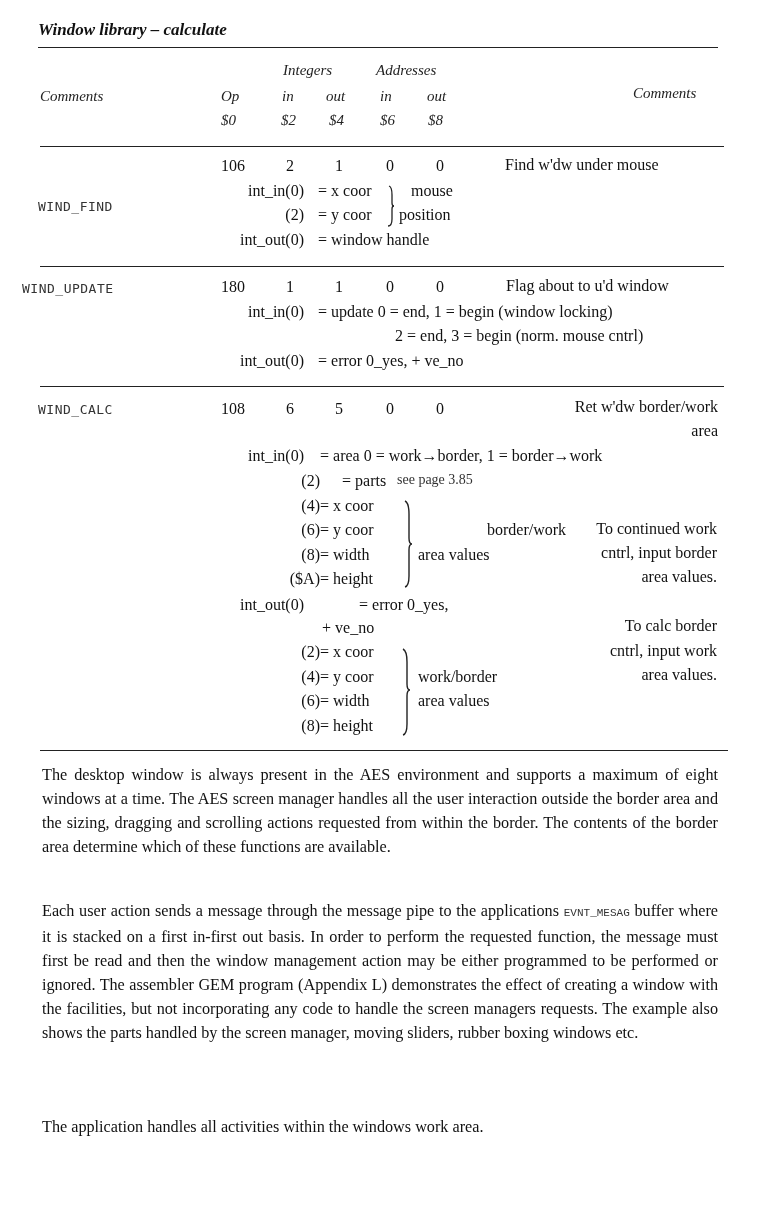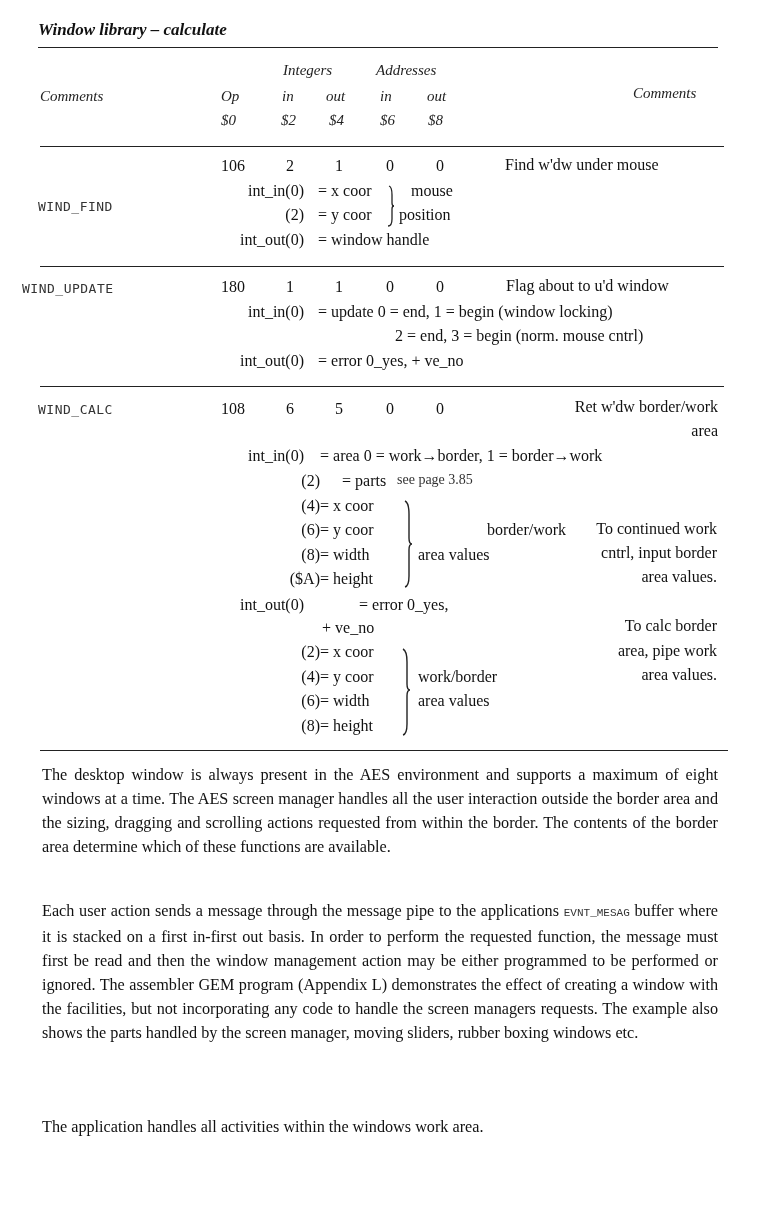--- a/index.html
+++ b/index.html
@@ -125,21 +125,21 @@
     <div class="abs cell right" style="left:200px; width:120px; top:692px;">(6)</div>
     <div class="abs cell" style="left:320px; top:692px;">= width</div>
     <div class="abs cell right" style="left:200px; width:120px; top:717px;">(8)</div>
     <div class="abs cell" style="left:320px; top:717px;">= height</div>
     <svg class="abs" style="left:400px; top:648px;" width="12" height="88">
       <path d="M3 1 Q7 3 7 14 L7 36 Q7 42 10 42 Q7 42 7 48 L7 76 Q7 86 3 87" fill="none" stroke="#222" stroke-width="1.4"></path>
     </svg>
     <div class="abs cell" style="left:418px; top:668px;">work/border</div>
     <div class="abs cell" style="left:418px; top:692px;">area values</div>
     <div class="abs cell right" style="left:520px; width:197px; top:617px;">To calc border</div>
-    <div class="abs cell right" style="left:520px; width:197px; top:642px;">area, pipe work</div>
+    <div class="abs cell right" style="left:520px; width:197px; top:642px;">cntrl, input work</div>
     <div class="abs cell right" style="left:520px; width:197px; top:666px;">area values.</div>
   </div>
   <div class="rule" style="left:40px; top:750px; width:688px;"></div>
 
   <p class="para" style="top:763px; margin:0;">The desktop window is always present in the AES environment and supports a maximum of eight windows at a time. The AES screen manager handles all the user interaction outside the border area and the sizing, dragging and scrolling actions requested from within the border. The contents of the border area determine which of these functions are available.</p>
   <p class="para" style="top:899px; margin:0;"><span>Each user action sends a message through the message pipe to the applications</span> <span class="m">EVNT_MESAG</span> <span>buffer where it is stacked on a first in-first out basis. In order to perform the requested function, the message must first be read and then the window management action may be either programmed to be performed or ignored. The assembler GEM program (Appendix L) demonstrates the effect of creating a window with the facilities, but not incorporating any code to handle the screen managers requests. The example also shows the parts handled by the screen manager, moving sliders, rubber boxing windows etc.</span></p>
   <p class="para" style="top:1115px; margin:0;">The application handles all activities within the windows work area.</p>
 
 </div>
 

